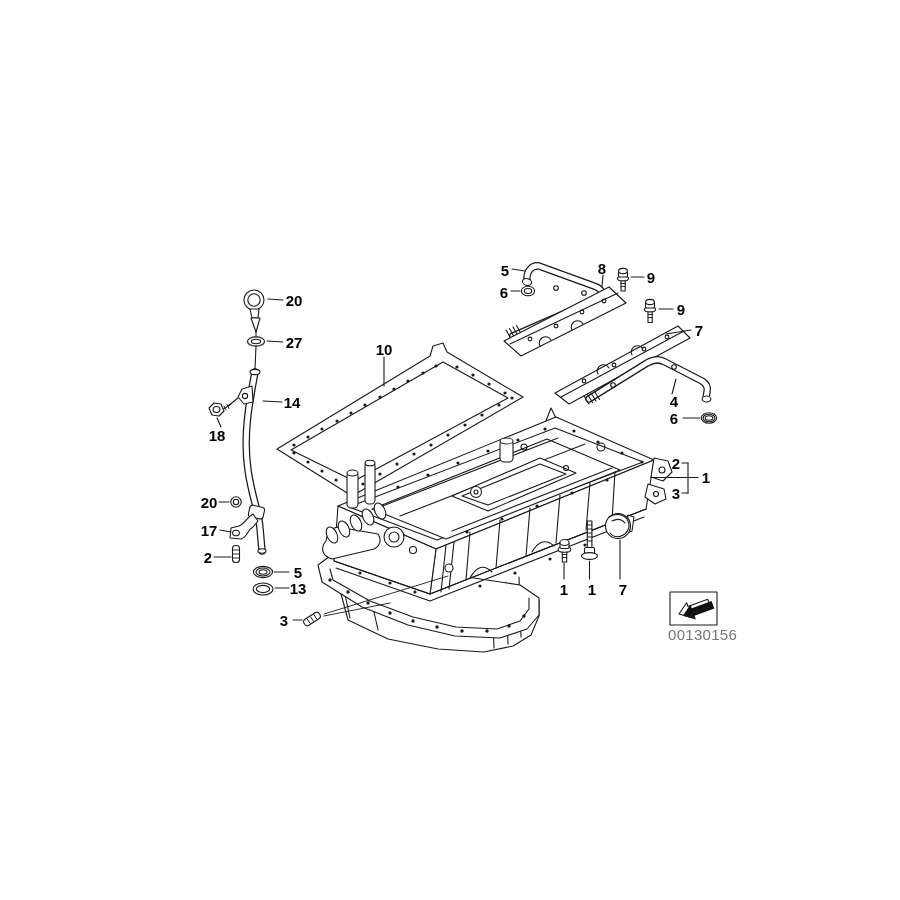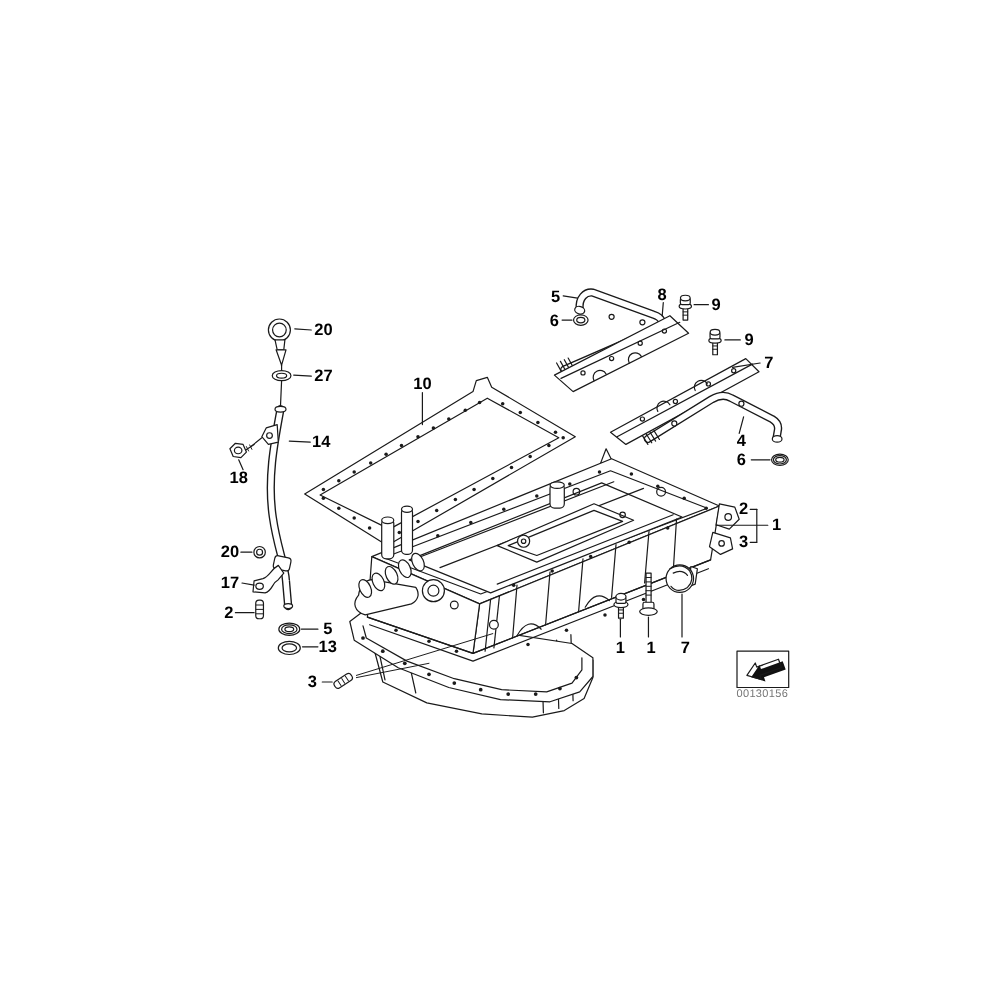--- a/index.html
+++ b/index.html
@@ -10,21 +10,21 @@
       fill:none;stroke:#1a1a1a;stroke-width:1.1;stroke-linecap:round;stroke-linejoin:round;}
   .art .w{fill:#ffffff;}
   .art .dot{fill:#1a1a1a;stroke:none;}
   .art .tube{stroke:#1a1a1a;stroke-width:7.5;fill:none;}
   .art .tubein{stroke:#ffffff;stroke-width:5;fill:none;}
   .art .thin{stroke-width:0.9;}
   .art .blk{fill:#111111;stroke:none;}
   .callout{position:absolute;transform:translate(-50%,-50%);
            font-weight:bold;font-size:15px;color:#000;white-space:nowrap;}
   .refcode{position:absolute;left:668px;top:626px;width:50px;text-align:center;
-           font-size:10px;letter-spacing:.3px;color:#767676;}
+           font-size:15px;letter-spacing:.3px;color:#767676;}
 </style>
 </head>
 <body>
 
 <div class="stage">
 
 <svg class="art" width="900" height="900" viewBox="0 0 900 900">
 
   <g>
     <path class="w" d="M340,590 L348,620 L388,639 L438,649 L484,652 L513,646 L531,635 L539,616 L539,600 Z"></path>

